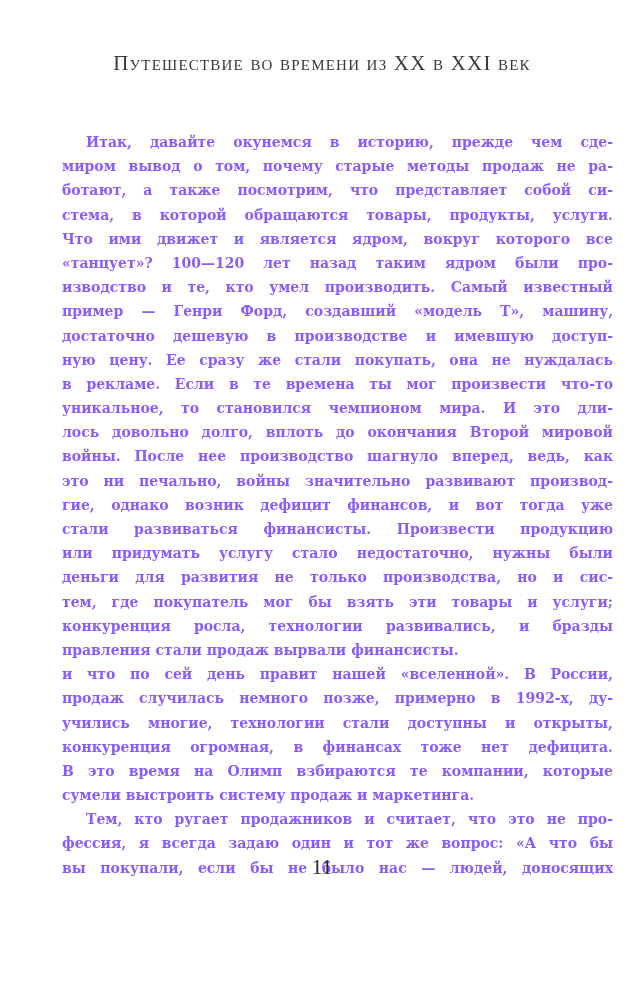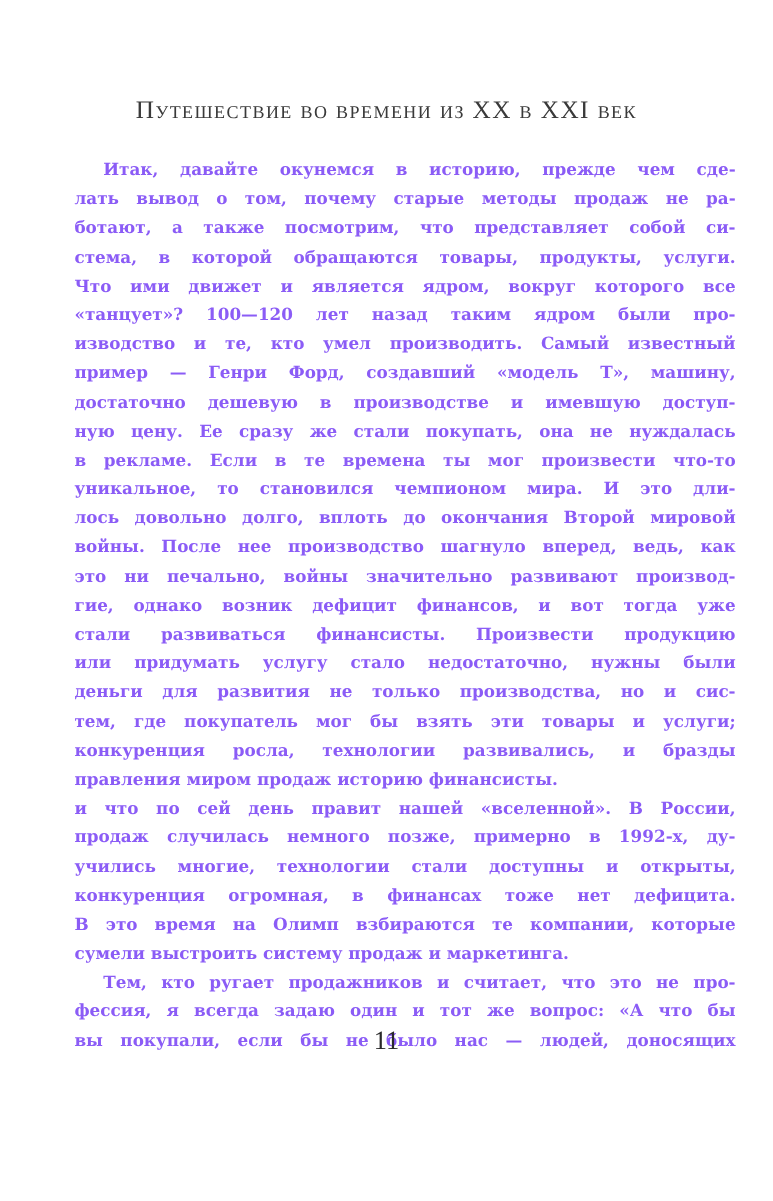--- a/index.html
+++ b/index.html
@@ -10,21 +10,21 @@
   body {
     width: 644px;
     height: 1001px;
     position: relative;
     overflow: hidden;
     font-family: "DejaVu Serif", "Liberation Serif", serif;
     color: #2a2a2a;
   }
   .running-head {
     position: absolute;
-    top: 79px;
+    top: 51px;
     left: 0;
     width: 644px;
     text-align: center;
     font-family: "Liberation Serif", "DejaVu Serif", serif;
     font-variant: small-caps;
     font-size: 21px;
     letter-spacing: 1.2px;
     color: #3a3a3a;
   }
   .body-text {
@@ -61,41 +61,41 @@
   }
 </style>
 </head>
 <body>
 
 <div class="running-head">Путешествие во времени из XX в XXI век</div>
 
 <div class="body-text">
   <div>
     <div class="line indent">Итак, давайте окунемся в историю, прежде чем сде-</div>
-    <div class="line">лать вывод о том, почему старые методы продаж не ра-</div>
+    <div class="line">миром вывод о том, почему старые методы продаж не ра-</div>
     <div class="line">ботают, а также посмотрим, что представляет собой си-</div>
     <div class="line">стема, в которой обращаются товары, продукты, услуги.</div>
     <div class="line">Что ими движет и является ядром, вокруг которого все</div>
     <div class="line">«танцует»? 100—120 лет назад таким ядром были про-</div>
     <div class="line">изводство и те, кто умел производить. Самый известный</div>
     <div class="line">пример — Генри Форд, создавший «модель Т», машину,</div>
     <div class="line">достаточно дешевую в производстве и имевшую доступ-</div>
     <div class="line">ную цену. Ее сразу же стали покупать, она не нуждалась</div>
     <div class="line">в рекламе. Если в те времена ты мог произвести что-то</div>
     <div class="line">уникальное, то становился чемпионом мира. И это дли-</div>
     <div class="line">лось довольно долго, вплоть до окончания Второй мировой</div>
     <div class="line">войны. После нее производство шагнуло вперед, ведь, как</div>
     <div class="line">это ни печально, войны значительно развивают производ-</div>
     <div class="line">гие, однако возник дефицит финансов, и вот тогда уже</div>
     <div class="line">стали развиваться финансисты. Произвести продукцию</div>
     <div class="line">или придумать услугу стало недостаточно, нужны были</div>
     <div class="line">деньги для развития не только производства, но и сис-</div>
     <div class="line">тем, где покупатель мог бы взять эти товары и услуги;</div>
     <div class="line">конкуренция росла, технологии развивались, и бразды</div>
-    <div class="line last">правления миром продаж историю финансисты.</div>
+    <div class="line last">правления стали продаж вырвали финансисты.</div>
   </div>
   <div>
     <div class="line">и что по сей день правит нашей «вселенной». В России,</div>
     <div class="line">продаж случилась немного позже, примерно в 1992-х, ду-</div>
     <div class="line">учились многие, технологии стали доступны и открыты,</div>
     <div class="line">конкуренция огромная, в финансах тоже нет дефицита.</div>
     <div class="line">В это время на Олимп взбираются те компании, которые</div>
     <div class="line last">сумели выстроить систему продаж и маркетинга.</div>
   </div>
   <div>

